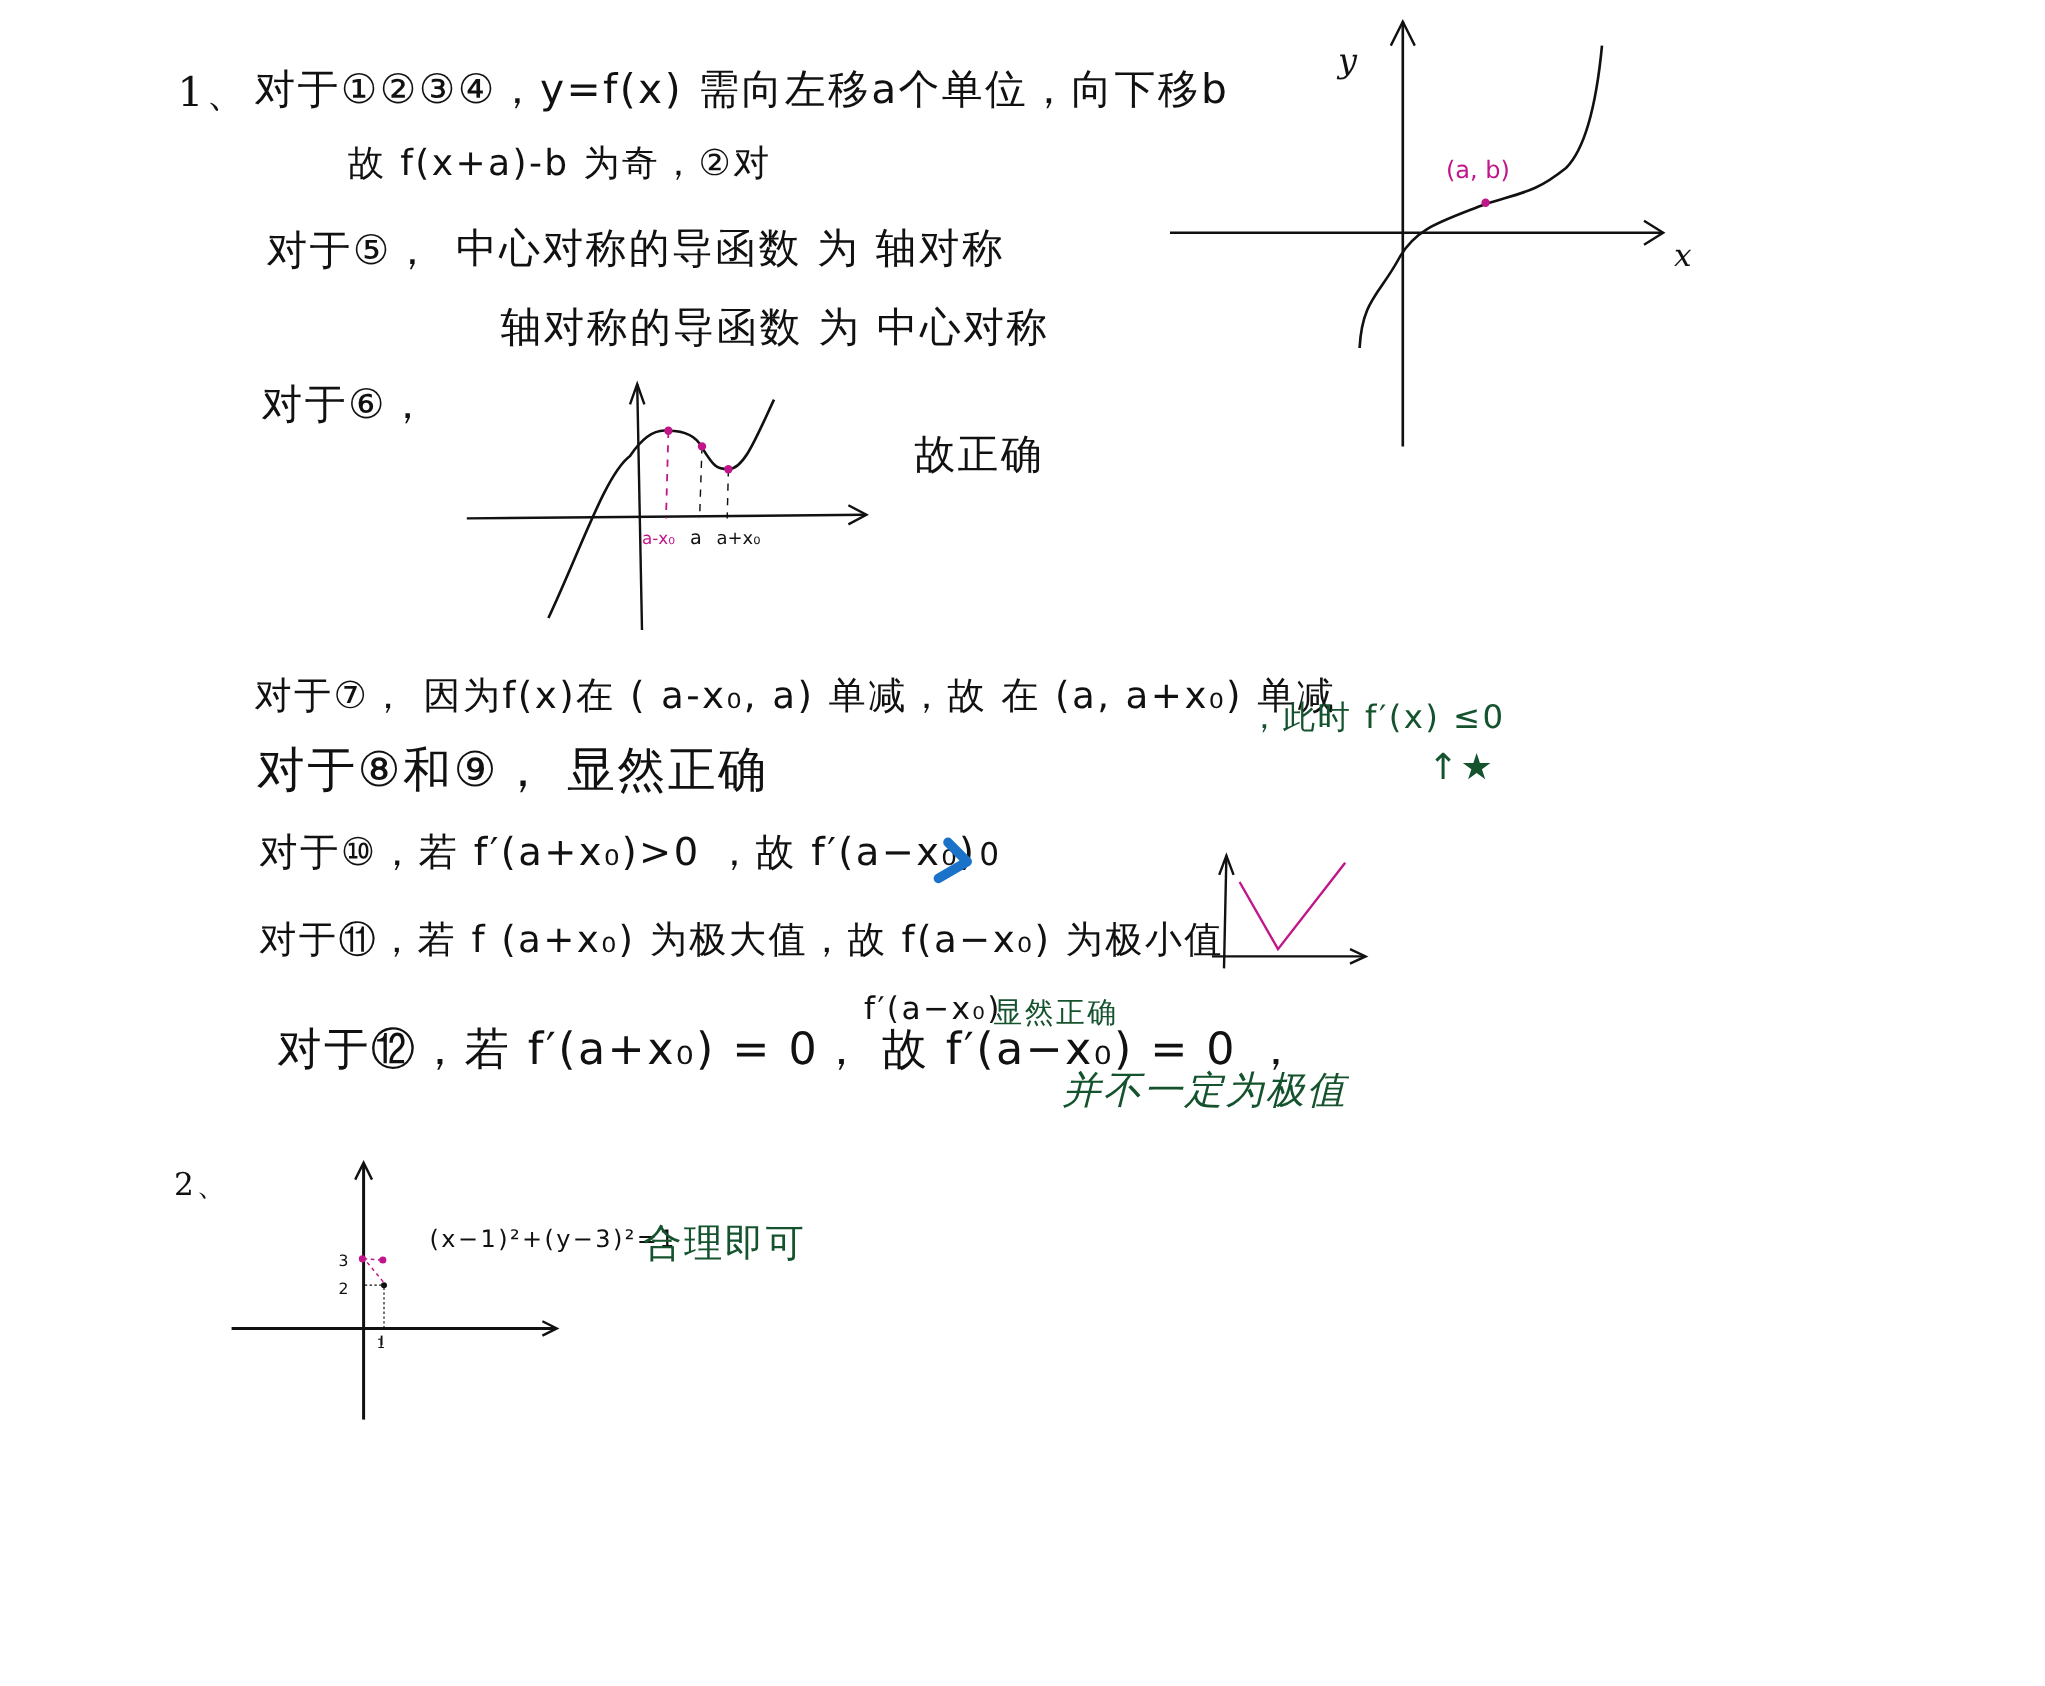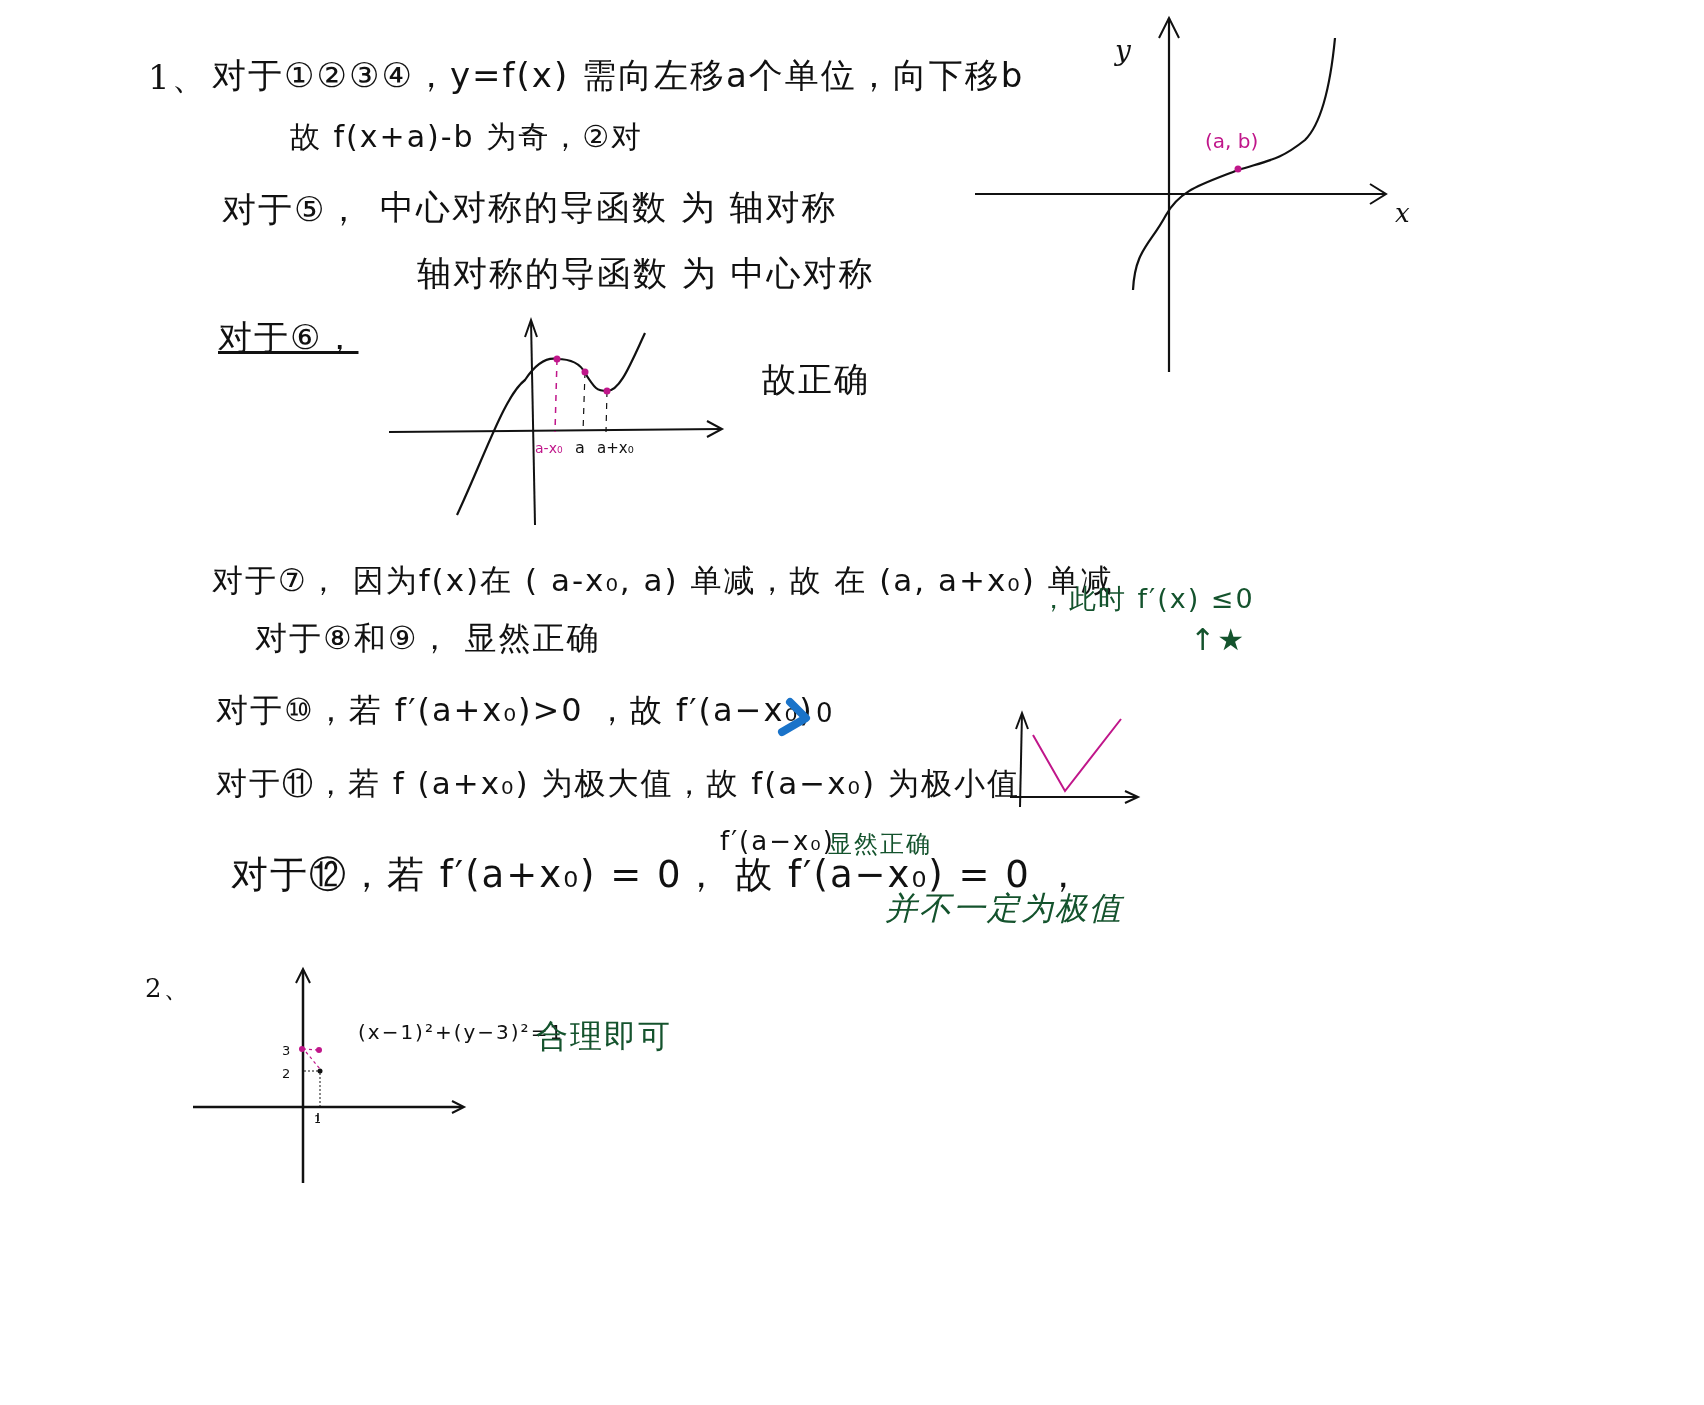--- a/index.html
+++ b/index.html
@@ -17,21 +17,21 @@
 <body>
 
 <div class="txt num" style="left:148px;top:60px;">1、</div>
 <div class="txt" style="left:212px;top:58px;">对于①②③④，y=f(x) 需向左移a个单位，向下移b</div>
 <div class="txt" style="left:290px;top:122px;font-size:30px;">故 f(x+a)-b 为奇，②对</div>
 
 <div class="txt" style="left:222px;top:192px;">对于⑤，</div>
 <div class="txt" style="left:380px;top:190px;">中心对称的导函数 为 轴对称</div>
 <div class="txt" style="left:380px;top:256px;margin-left:37px;">轴对称的导函数 为 中心对称</div>
 
-<div class="txt" style="left:218px;top:320px;text-decoration:underline;">对于⑥，</div>
+<div class="txt" style="left:218px;top:320px;">对于⑥，</div>
 <div class="txt" style="left:762px;top:362px;">故正确</div>
 
 <svg class="fig" style="left:385px;top:315px;" width="345" height="215">
 
   <line x1="4" y1="117" x2="336" y2="114" stroke="#111" stroke-width="2"></line>
   <polyline points="322,106 337,114 322,122" fill="none" stroke="#111" stroke-width="2"></polyline>
   <line x1="150" y1="210" x2="146" y2="5" stroke="#111" stroke-width="2"></line>
   <polyline points="140,22 146,5 152,22" fill="none" stroke="#111" stroke-width="2"></polyline>
 
   <path d="M72,200 C100,140 120,80 140,65 C150,50 160,42 172,44 C185,44 195,48 200,58 C210,74 212,76 222,76 C235,76 245,50 260,18" fill="none" stroke="#111" stroke-width="2.2"></path>
@@ -58,21 +58,21 @@
   <text x="425" y="212" font-size="26" fill="#111" font-style="italic" font-family="DejaVu Serif, serif">x</text>
   <path d="M163,280 C165,240 180,235 196,205 C210,180 230,175 268,160 C300,150 310,150 335,130 C350,115 360,80 365,28" fill="none" stroke="#111" stroke-width="2.2"></path>
   <circle cx="268" cy="159" r="3.5" fill="#c0168a"></circle>
   <text x="235" y="138" font-size="20" fill="#c0168a" font-family="DejaVu Sans, sans-serif">(a, b)</text>
 </svg>
 
 <div class="txt" style="left:212px;top:565px;font-size:31px;">对于⑦，  因为f(x)在 ( a-x₀, a) 单减，故 在 (a, a+x₀) 单减</div>
 <div class="txt pink" style="left:1040px;top:585px;font-size:27px;">，此时 f′(x) ≤0</div>
 <div class="txt pink" style="left:1190px;top:625px;font-size:30px;">↑★</div>
 
-<div class="txt" style="left:214px;top:622px;font-size:32px;margin-left:41px;">对于⑧和⑨，  显然正确</div>
+<div class="txt" style="left:214px;top:622px;font-size:40px;">对于⑧和⑨，  显然正确</div>
 
 <div class="txt" style="left:216px;top:694px;font-size:32px;">对于⑩，若 f′(a+x₀)&gt;0 ，故 f′(a−x₀)</div>
 <svg class="blue-mark" style="left:776px;top:696px;" width="40" height="44">
   <path d="M14,6 L30,22 L6,36" fill="none" stroke="#1a73c9" stroke-width="8" stroke-linecap="round" stroke-linejoin="round"></path>
 </svg>
 <div class="txt" style="left:816px;top:700px;font-size:26px;">0</div>
 
 <svg class="fig" style="left:1005px;top:705px;" width="140" height="110">
   <line x1="5" y1="92" x2="132" y2="92" stroke="#111" stroke-width="2"></line>
   <polyline points="120,86 133,92 120,98" fill="none" stroke="#111" stroke-width="2"></polyline>

